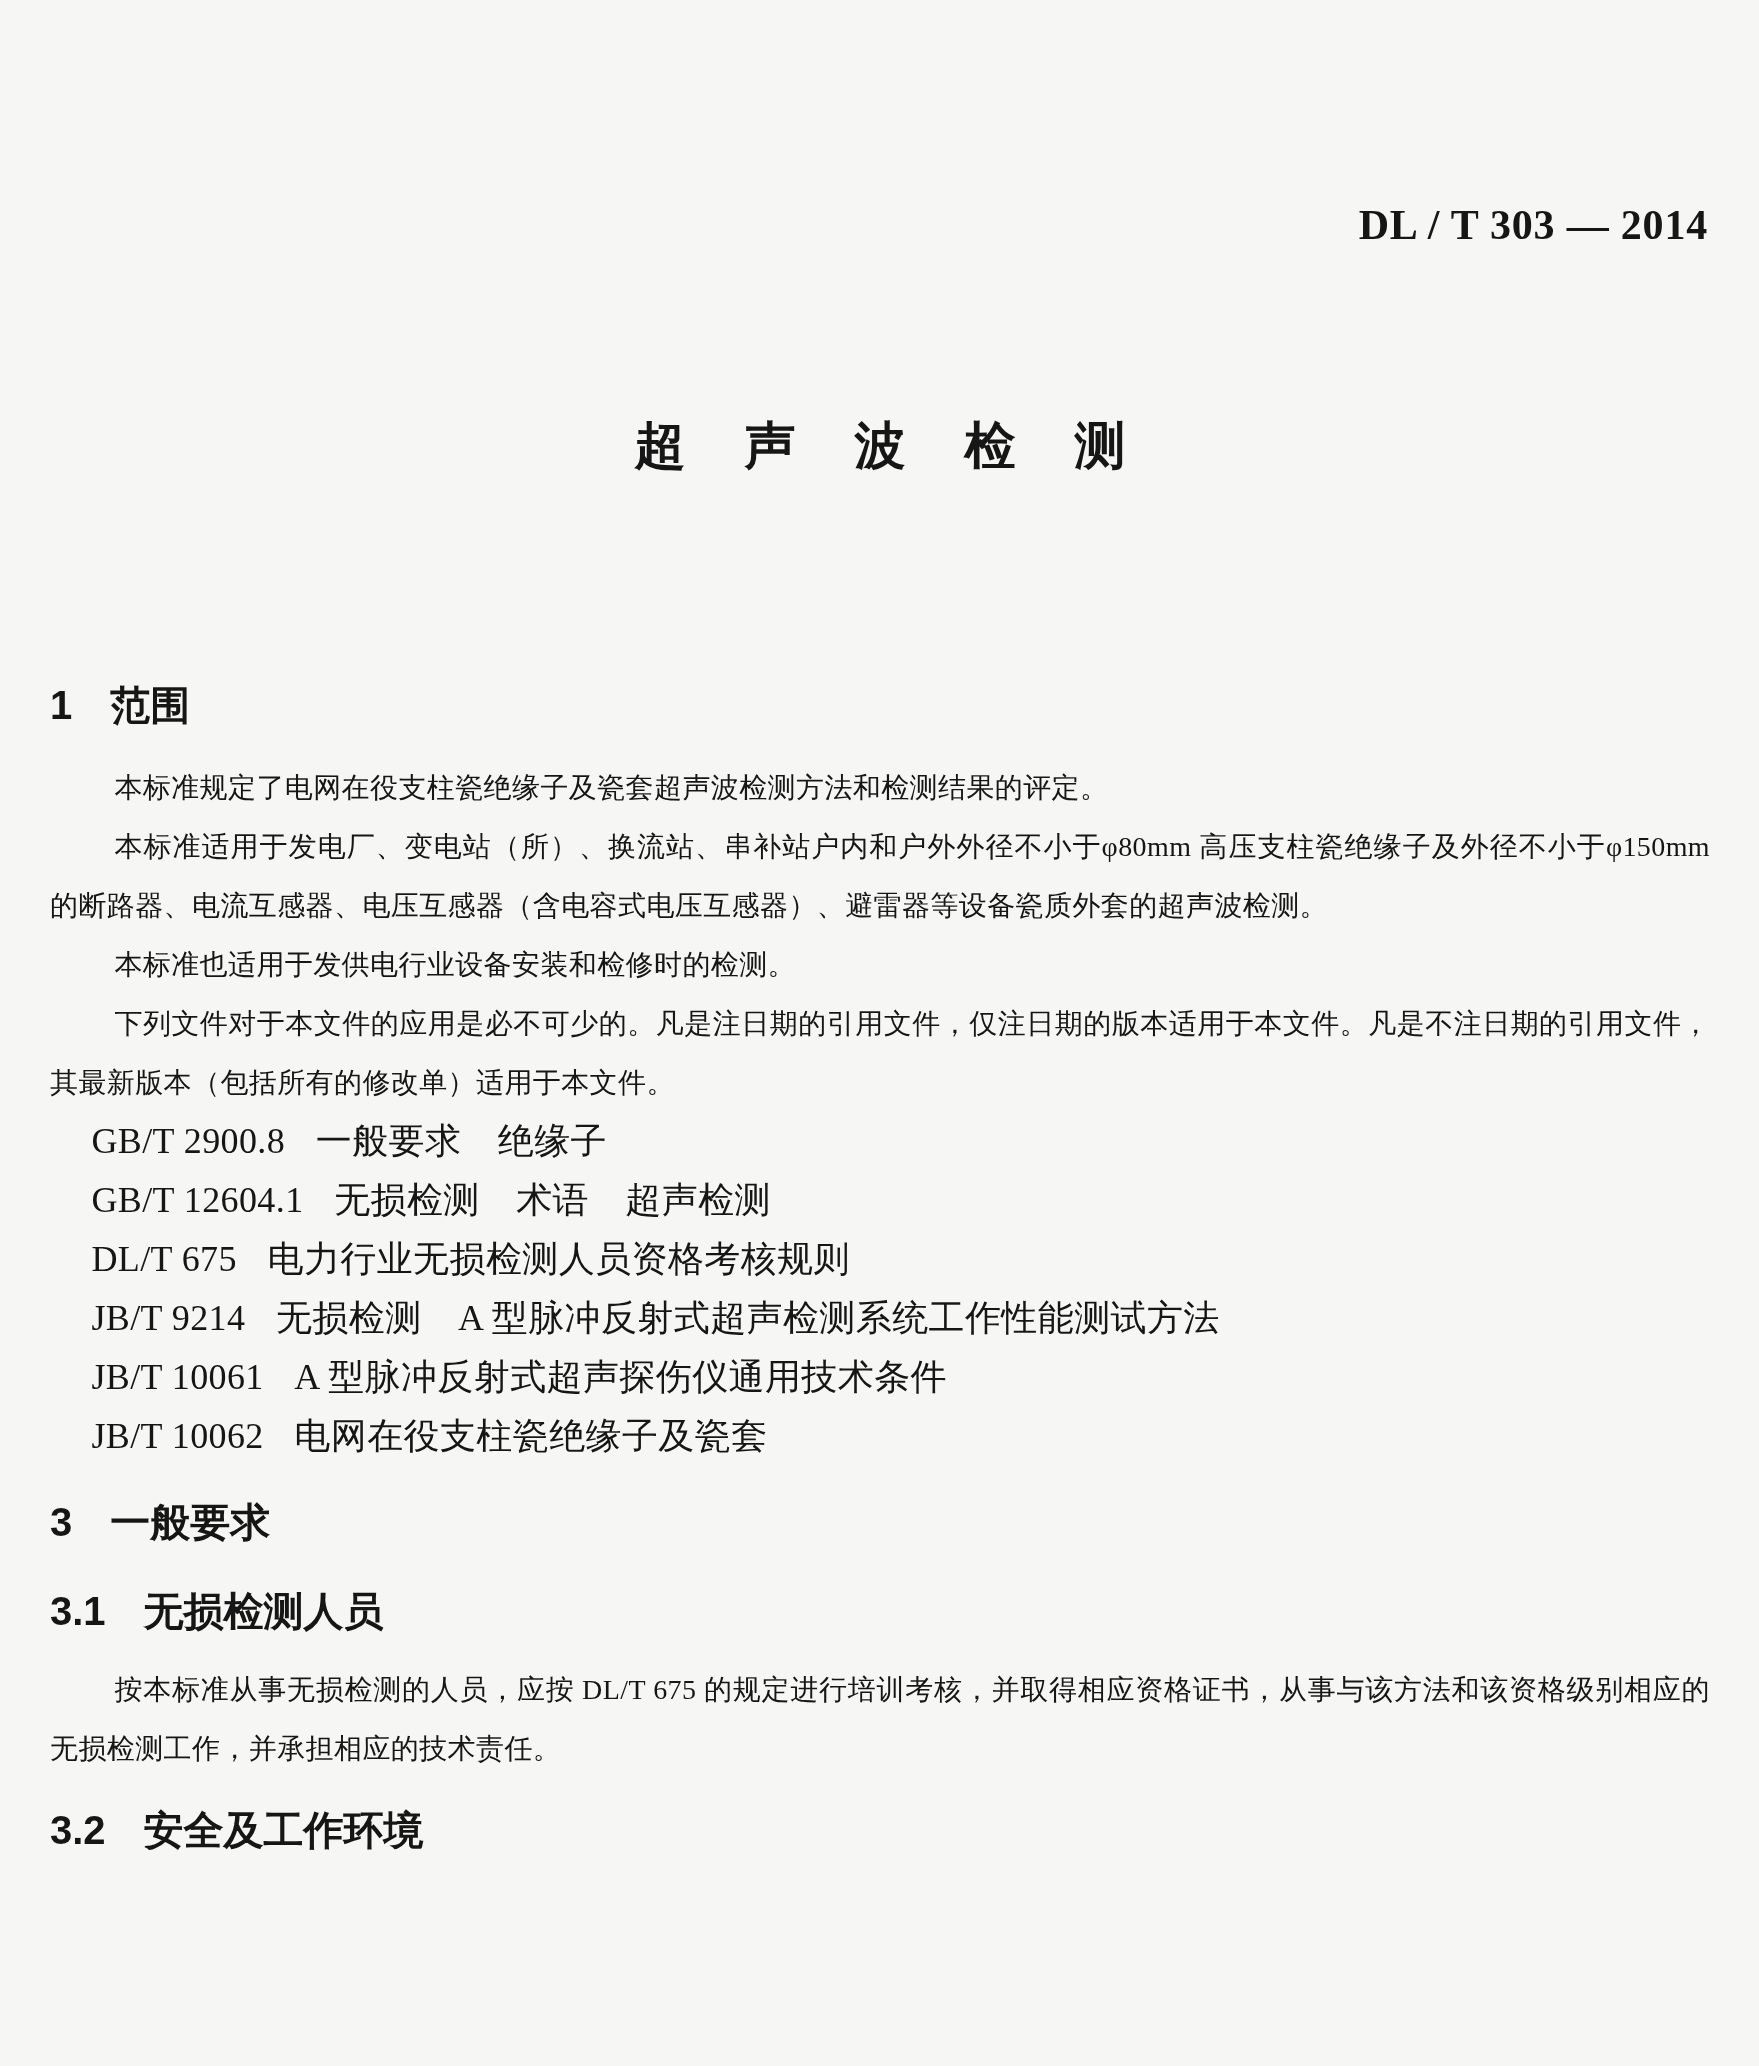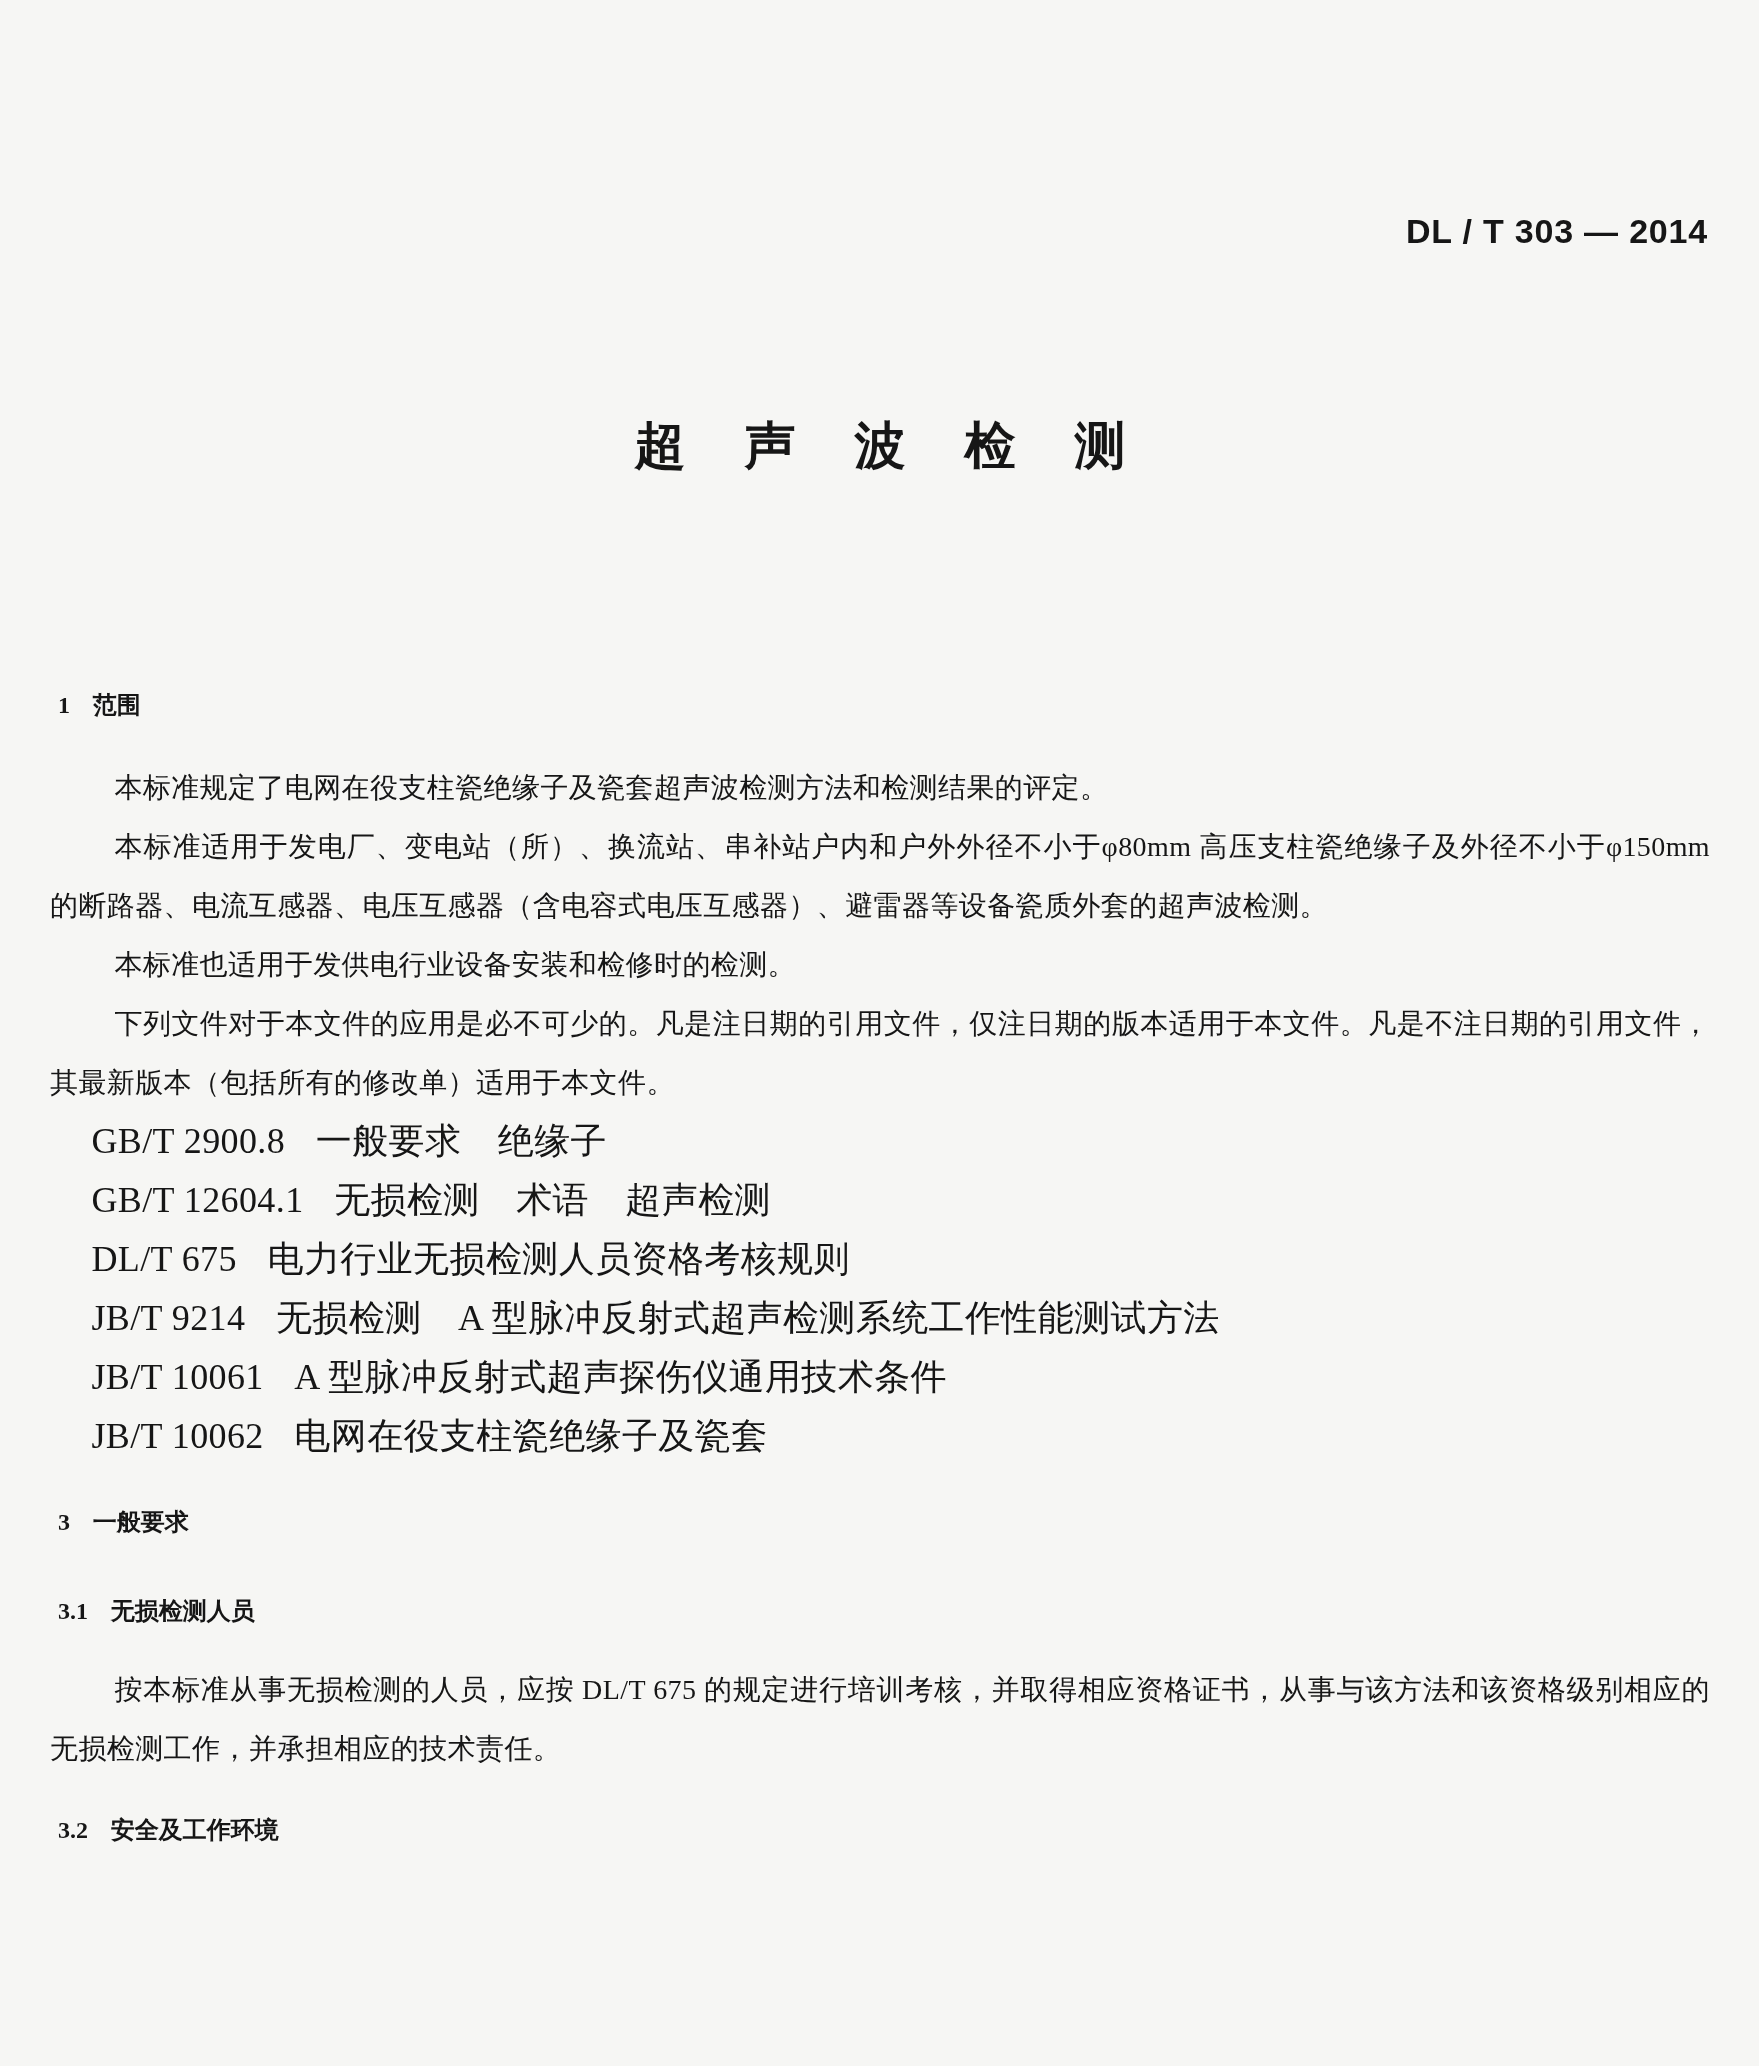--- a/index.html
+++ b/index.html
@@ -12,25 +12,25 @@
     width: 1760px;
     height: 2734px;
     background: #f6f6f4;
     color: #161616;
     font-family: "Liberation Serif", "DejaVu Serif", serif;
     overflow: hidden;
   }
   
   .doc-header {
     position: absolute;
-    top: 212px;
+    top: 201px;
     right: 52px;
-    font-family: Liberation Sans, sans-serif;
+    font-family: Liberation Serif, serif;
     font-weight: bold;
-    font-size: 34px;
+    font-size: 42px;
     letter-spacing: 0.8px;
     white-space: nowrap;
   }
   
   .title-block {
     position: absolute;
     top: 391px;
     left: 0;
     width: 100%;
     text-align: center;
@@ -52,25 +52,25 @@
   
   .content {
     position: absolute;
     top: 0;
     left: 50px;
     width: 1660px;
   }
   .spacer-top { height: 665px; }
 
   .sec-h {
-    font-family: Liberation Serif, serif;
+    font-family: Liberation Sans, sans-serif;
     font-weight: bold;
-    font-size: 24px;
+    font-size: 40px;
     line-height: 39px;
-    margin: 8px;
+    margin: 0;
     white-space: nowrap;
   }
   .sec-h .num { margin-right: 0.95em; }
 
   .h-scope      { margin-top: 20.7px;  margin-bottom: 33px; }
   .h-refs       { margin-top: 25px;  margin-bottom: 29px; }
   .h-general    { margin-top: 37px;  margin-bottom: 12.4px; }
   .h-personnel  { margin-top: 50px; margin-bottom: 29px; }
   .h-safety     { margin-top: 33px;  margin-bottom: 29px; }
 

